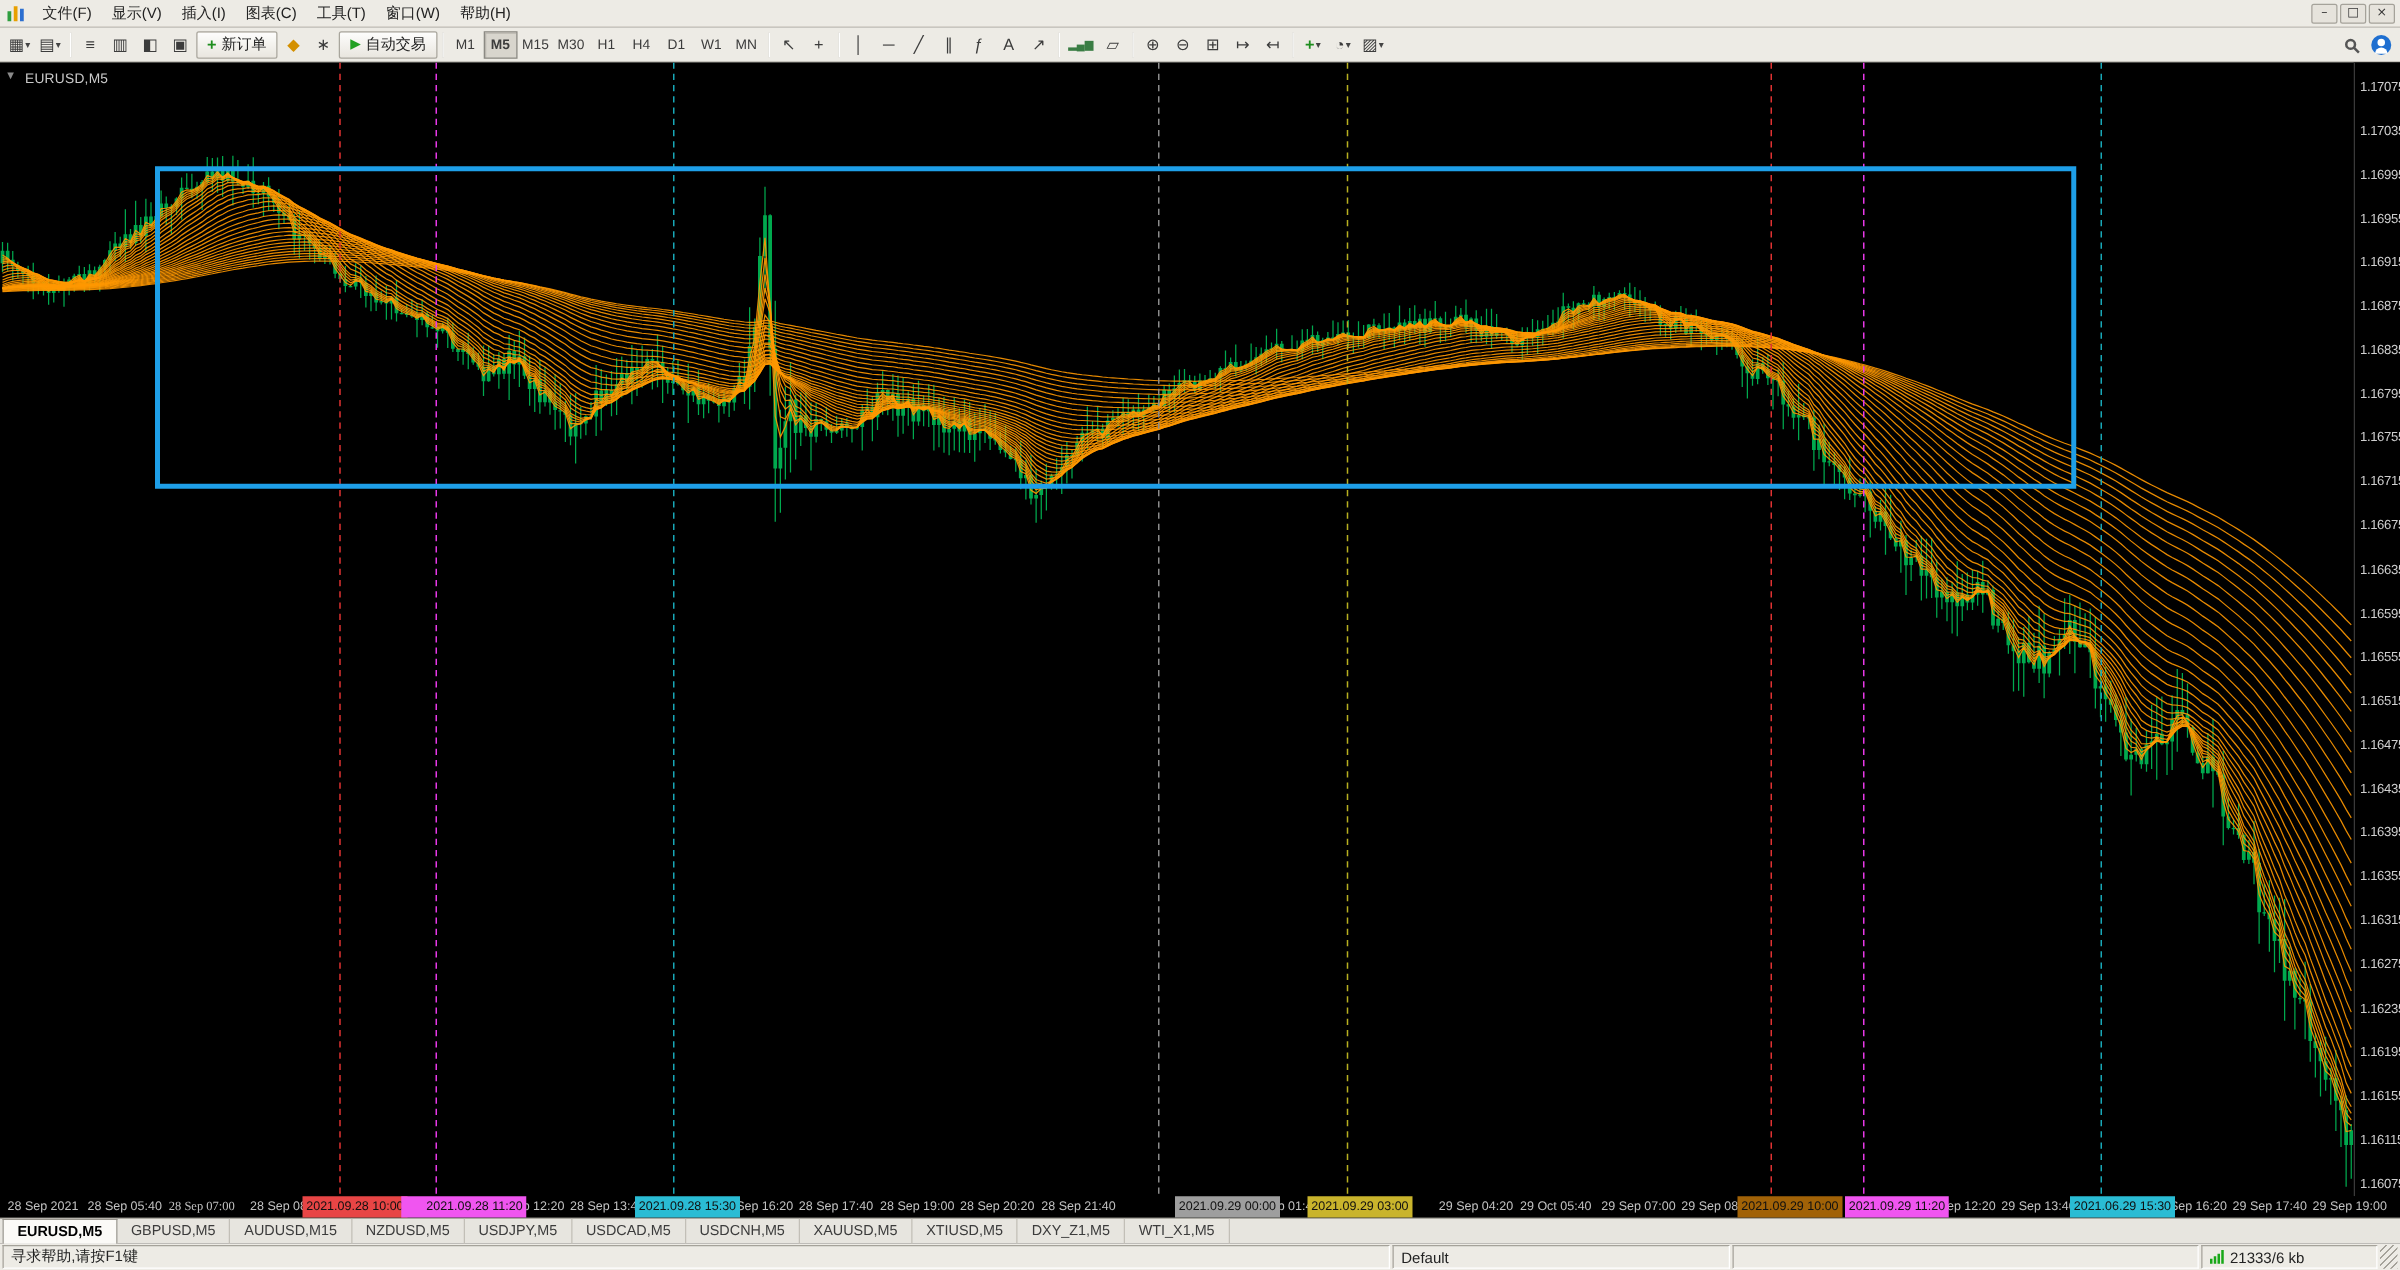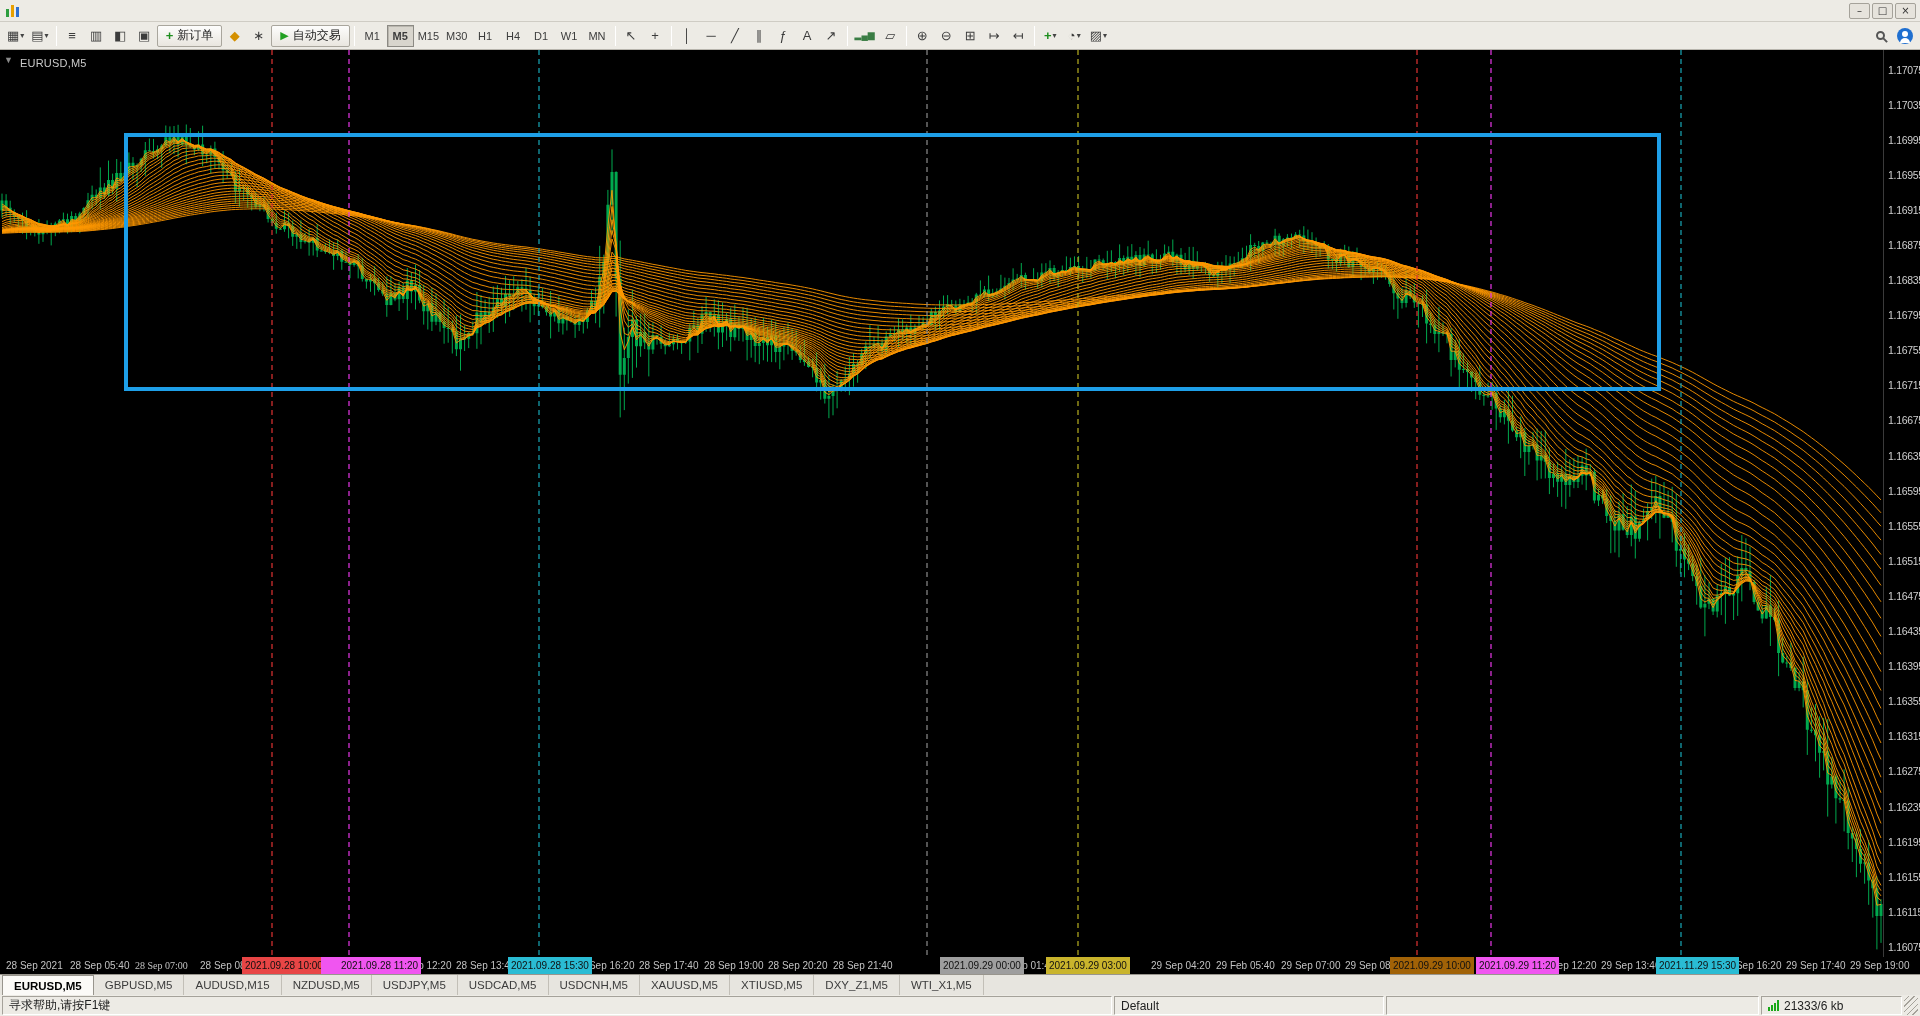--- a/index.html
+++ b/index.html
@@ -75,20 +75,30 @@
 <div class="app">
 
   <div class="menubar">
     <span class="app-icon">
       <svg width="16" height="14" viewBox="0 0 16 14">
         <rect x="1" y="5" width="3" height="8" fill="#2E9E3F"></rect>
         <rect x="6" y="1" width="3" height="12" fill="#E8A000"></rect>
         <rect x="11" y="3" width="3" height="10" fill="#2C6FD0"></rect>
       </svg>
     </span>
+    <div class="menu-items">
+
+    <span class="menu-item">文件(F)</span>
+        <span class="menu-item">显示(V)</span>
+        <span class="menu-item">插入(I)</span>
+        <span class="menu-item">图表(C)</span>
+        <span class="menu-item">工具(T)</span>
+        <span class="menu-item">窗口(W)</span>
+        <span class="menu-item">帮助(H)</span>
+      </div>
     <div class="win-controls">
 
     <button class="winbtn">–</button>
         <button class="winbtn">□</button>
         <button class="winbtn">×</button>
       </div>
   </div>
 
   <div class="toolbar">
     <button class="tbtn">
@@ -303,28 +313,28 @@
       <span class="time-label hl" style="background: rgb(42, 188, 212); color: rgb(16, 16, 16); left: 508px;">2021.09.28 15:30</span>
       <span class="time-label" style="left: 575px;">28 Sep 16:20</span>
       <span class="time-label" style="left: 639px;">28 Sep 17:40</span>
       <span class="time-label" style="left: 704px;">28 Sep 19:00</span>
       <span class="time-label" style="left: 768px;">28 Sep 20:20</span>
       <span class="time-label" style="left: 833px;">28 Sep 21:40</span>
       <span class="time-label hl" style="background: rgb(158, 158, 158); color: rgb(16, 16, 16); left: 940px;">2021.09.29 00:00</span>
       <span class="time-label" style="left: 996px;">29 Sep 01:40</span>
       <span class="time-label hl" style="background: rgb(201, 180, 44); color: rgb(16, 16, 16); left: 1046px;">2021.09.29 03:00</span>
       <span class="time-label" style="left: 1151px;">29 Sep 04:20</span>
-      <span class="time-label" style="left: 1216px;">29 Feb 05:40</span>
+      <span class="time-label" style="left: 1216px;">29 Oct 05:40</span>
       <span class="time-label" style="left: 1281px;">29 Sep 07:00</span>
       <span class="time-label" style="left: 1345px;">29 Sep 08:20</span>
       <span class="time-label hl" style="background: #a16207; color: rgb(16, 16, 16); left: 1390px;">2021.09.29 10:00</span>
       <span class="time-label hl" style="background: rgb(240, 85, 240); color: rgb(16, 16, 16); left: 1476px;">2021.09.29 11:20</span>
       <span class="time-label" style="left: 1537px;">29 Sep 12:20</span>
       <span class="time-label" style="left: 1601px;">29 Sep 13:40</span>
-      <span class="time-label hl" style="background: rgb(42, 188, 212); color: rgb(16, 16, 16); left: 1656px;">2021.11.29 15:30</span>
+      <span class="time-label hl" style="background: rgb(42, 188, 212); color: rgb(16, 16, 16); left: 1656px;">2021.06.29 15:30</span>
       <span class="time-label" style="left: 1722px;">29 Sep 16:20</span>
       <span class="time-label" style="left: 1786px;">29 Sep 17:40</span>
       <span class="time-label" style="left: 1850px;">29 Sep 19:00</span>
     </div>
 
   <div class="tabbar">
     <div class="tabs">
 
     <button class="tab active">EURUSD,M5</button>
         <button class="tab">GBPUSD,M5</button>

